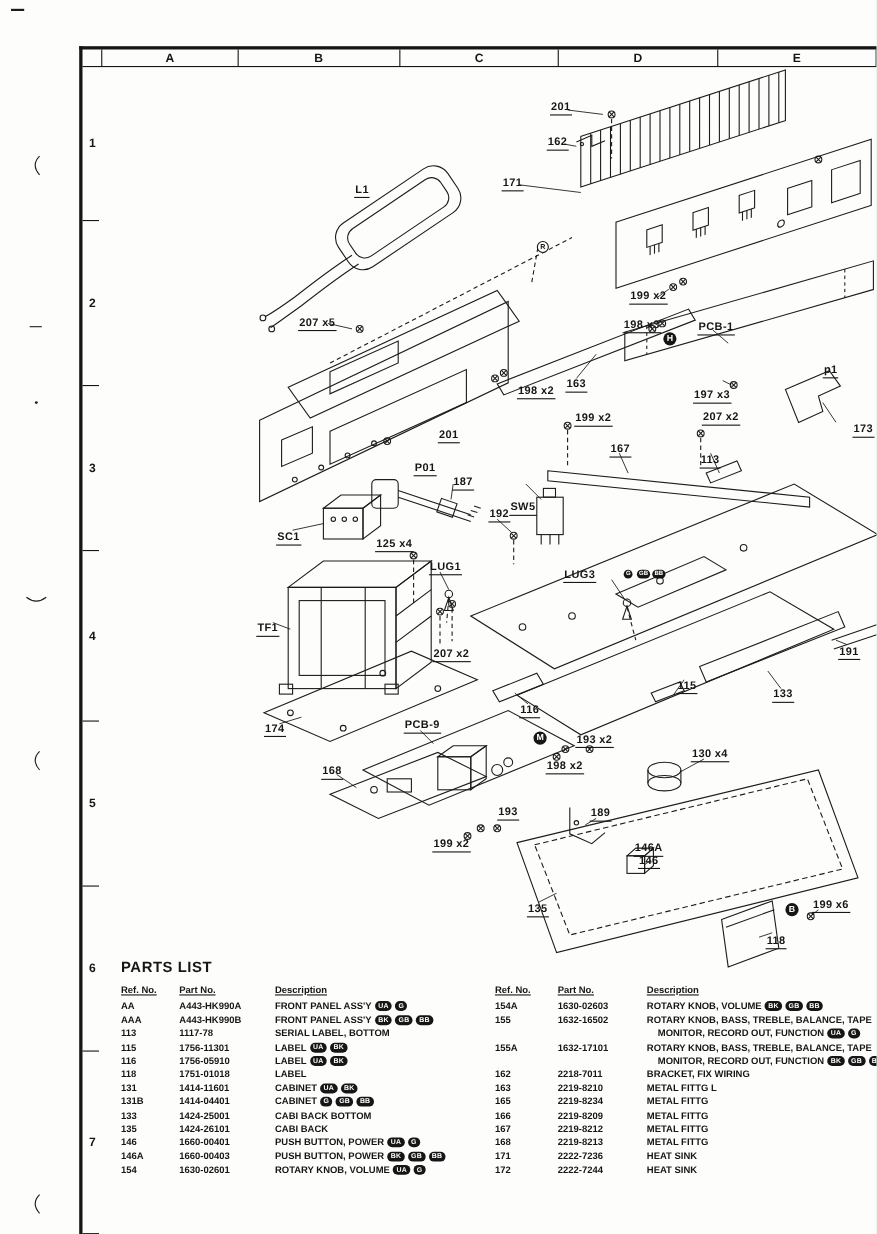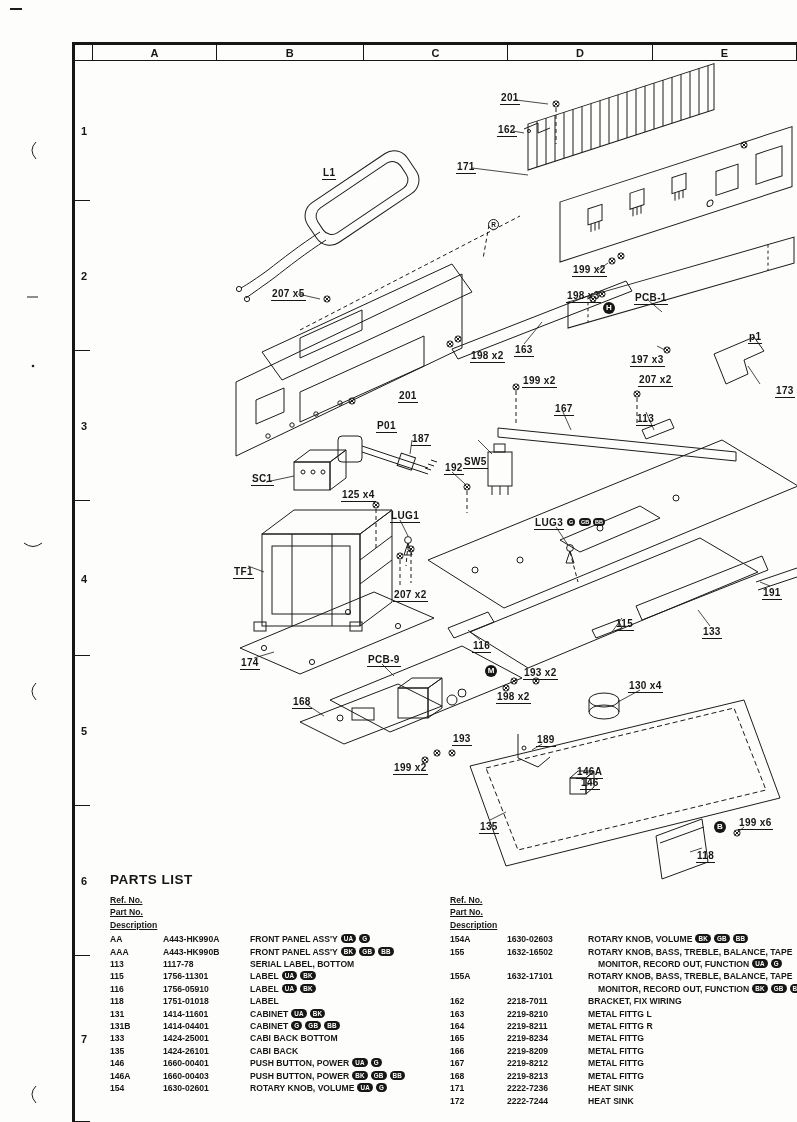--- a/index.html
+++ b/index.html
@@ -30,21 +30,21 @@
           font-size:8px;font-weight:700;line-height:12px;text-align:center;}
   .cbadge.outline{background:#fdfdfb;color:#161616;border:1px solid #161616;width:9px;height:9px;
           line-height:9px;font-size:6.5px;}
   .mbadge{position:absolute;height:8px;border-radius:4px;background:#161616;color:#fff;
           font-size:5.5px;font-weight:700;line-height:8px;padding:0 2px;text-align:center;}
   
   .pl-heading{position:absolute;left:110px;top:872px;font-size:13.5px;font-weight:800;letter-spacing:.5px;}
   .ptable{position:absolute;top:894px;font-size:8.6px;font-weight:700;line-height:12.4px;white-space:nowrap;}
   #parts-left{left:110px;width:336px;}
   #parts-right{left:450px;width:347px;}
-  .phead{display:flex;margin-bottom:2px;flex-direction:column;}
+  .phead{display:flex;margin-bottom:2px;}
   .phead span{text-decoration:underline;text-underline-offset:1px;}
   .pref{width:53px;flex:none;}
   .ppart{width:87px;flex:none;}
   #parts-right .pref{width:57px;}
   #parts-right .ppart{width:81px;}
   .pdesc{flex:1;min-width:0;}
   .prow{display:flex;align-items:flex-start;}
   .pline{display:block;}
   .pline.cont{padding-left:10px;}
   .pbadge{display:inline-block;background:#161616;color:#fff;border-radius:6px;font-size:6.3px;
@@ -353,24 +353,24 @@
       <div class="dlabel" style="left: 752px; top: 385px; margin-left: 23px;">173</div>
       <div class="dlabel" style="left: 638px; top: 374px;">207 x2</div>
       <div class="dlabel" style="left: 522px; top: 375px;">199 x2</div>
       <div class="dlabel" style="left: 398px; top: 390px;">201</div>
       <div class="dlabel" style="left: 636px; top: 413px;">113</div>
       <div class="dlabel" style="left: 554px; top: 403px;">167</div>
       <div class="dlabel" style="left: 376px; top: 420px;">P01</div>
       <div class="dlabel" style="left: 411px; top: 433px;">187</div>
       <div class="dlabel" style="left: 463px; top: 456px;">SW5</div>
       <div class="dlabel" style="left: 444px; top: 462px;">192</div>
-      <div class="dlabel" style="left: 251px; top: 473px;">SC1</div>
+      <div class="dlabel" style="left: 251px; top: 483px;">SC1</div>
       <div class="dlabel" style="left: 341px; top: 489px;">125 x4</div>
       <div class="dlabel" style="left: 390px; top: 510px;">LUG1</div>
-      <div class="dlabel" style="left: 534px; top: 517px; text-align: center;">LUG3</div>
+      <div class="dlabel" style="left: 512px; top: 517px; text-align: center;">LUG3</div>
       <div class="dlabel" style="left: 233px; top: 566px;">TF1</div>
       <div class="dlabel" style="left: 393px; top: 589px;">207 x2</div>
       <div class="dlabel" style="left: 762px; top: 587px;">191</div>
       <div class="dlabel" style="left: 615px; top: 618px;">115</div>
       <div class="dlabel" style="left: 702px; top: 626px;">133</div>
       <div class="dlabel" style="left: 472px; top: 640px;">116</div>
       <div class="dlabel" style="left: 240px; top: 657px;">174</div>
       <div class="dlabel" style="left: 367px; top: 654px;">PCB-9</div>
       <div class="dlabel" style="left: 511px; top: 667px; margin-left: 12px;">193 x2</div>
       <div class="dlabel" style="left: 628px; top: 680px;">130 x4</div>
@@ -531,27 +531,20 @@
         </span>
       </div>
       <div class="prow">
         <span class="pref">163</span>
         <span class="ppart">2219-8210</span>
         <span class="pdesc">
           <span class="pline"><span>METAL  FITTG   L</span></span>
         </span>
       </div>
       <div class="prow">
-        <span class="pref">164</span>
-        <span class="ppart">2219-8211</span>
-        <span class="pdesc">
-          <span class="pline"><span>METAL  FITTG   R</span></span>
-        </span>
-      </div>
-      <div class="prow">
         <span class="pref">165</span>
         <span class="ppart">2219-8234</span>
         <span class="pdesc">
           <span class="pline"><span>METAL  FITTG</span></span>
         </span>
       </div>
       <div class="prow">
         <span class="pref">166</span>
         <span class="ppart">2219-8209</span>
         <span class="pdesc">

